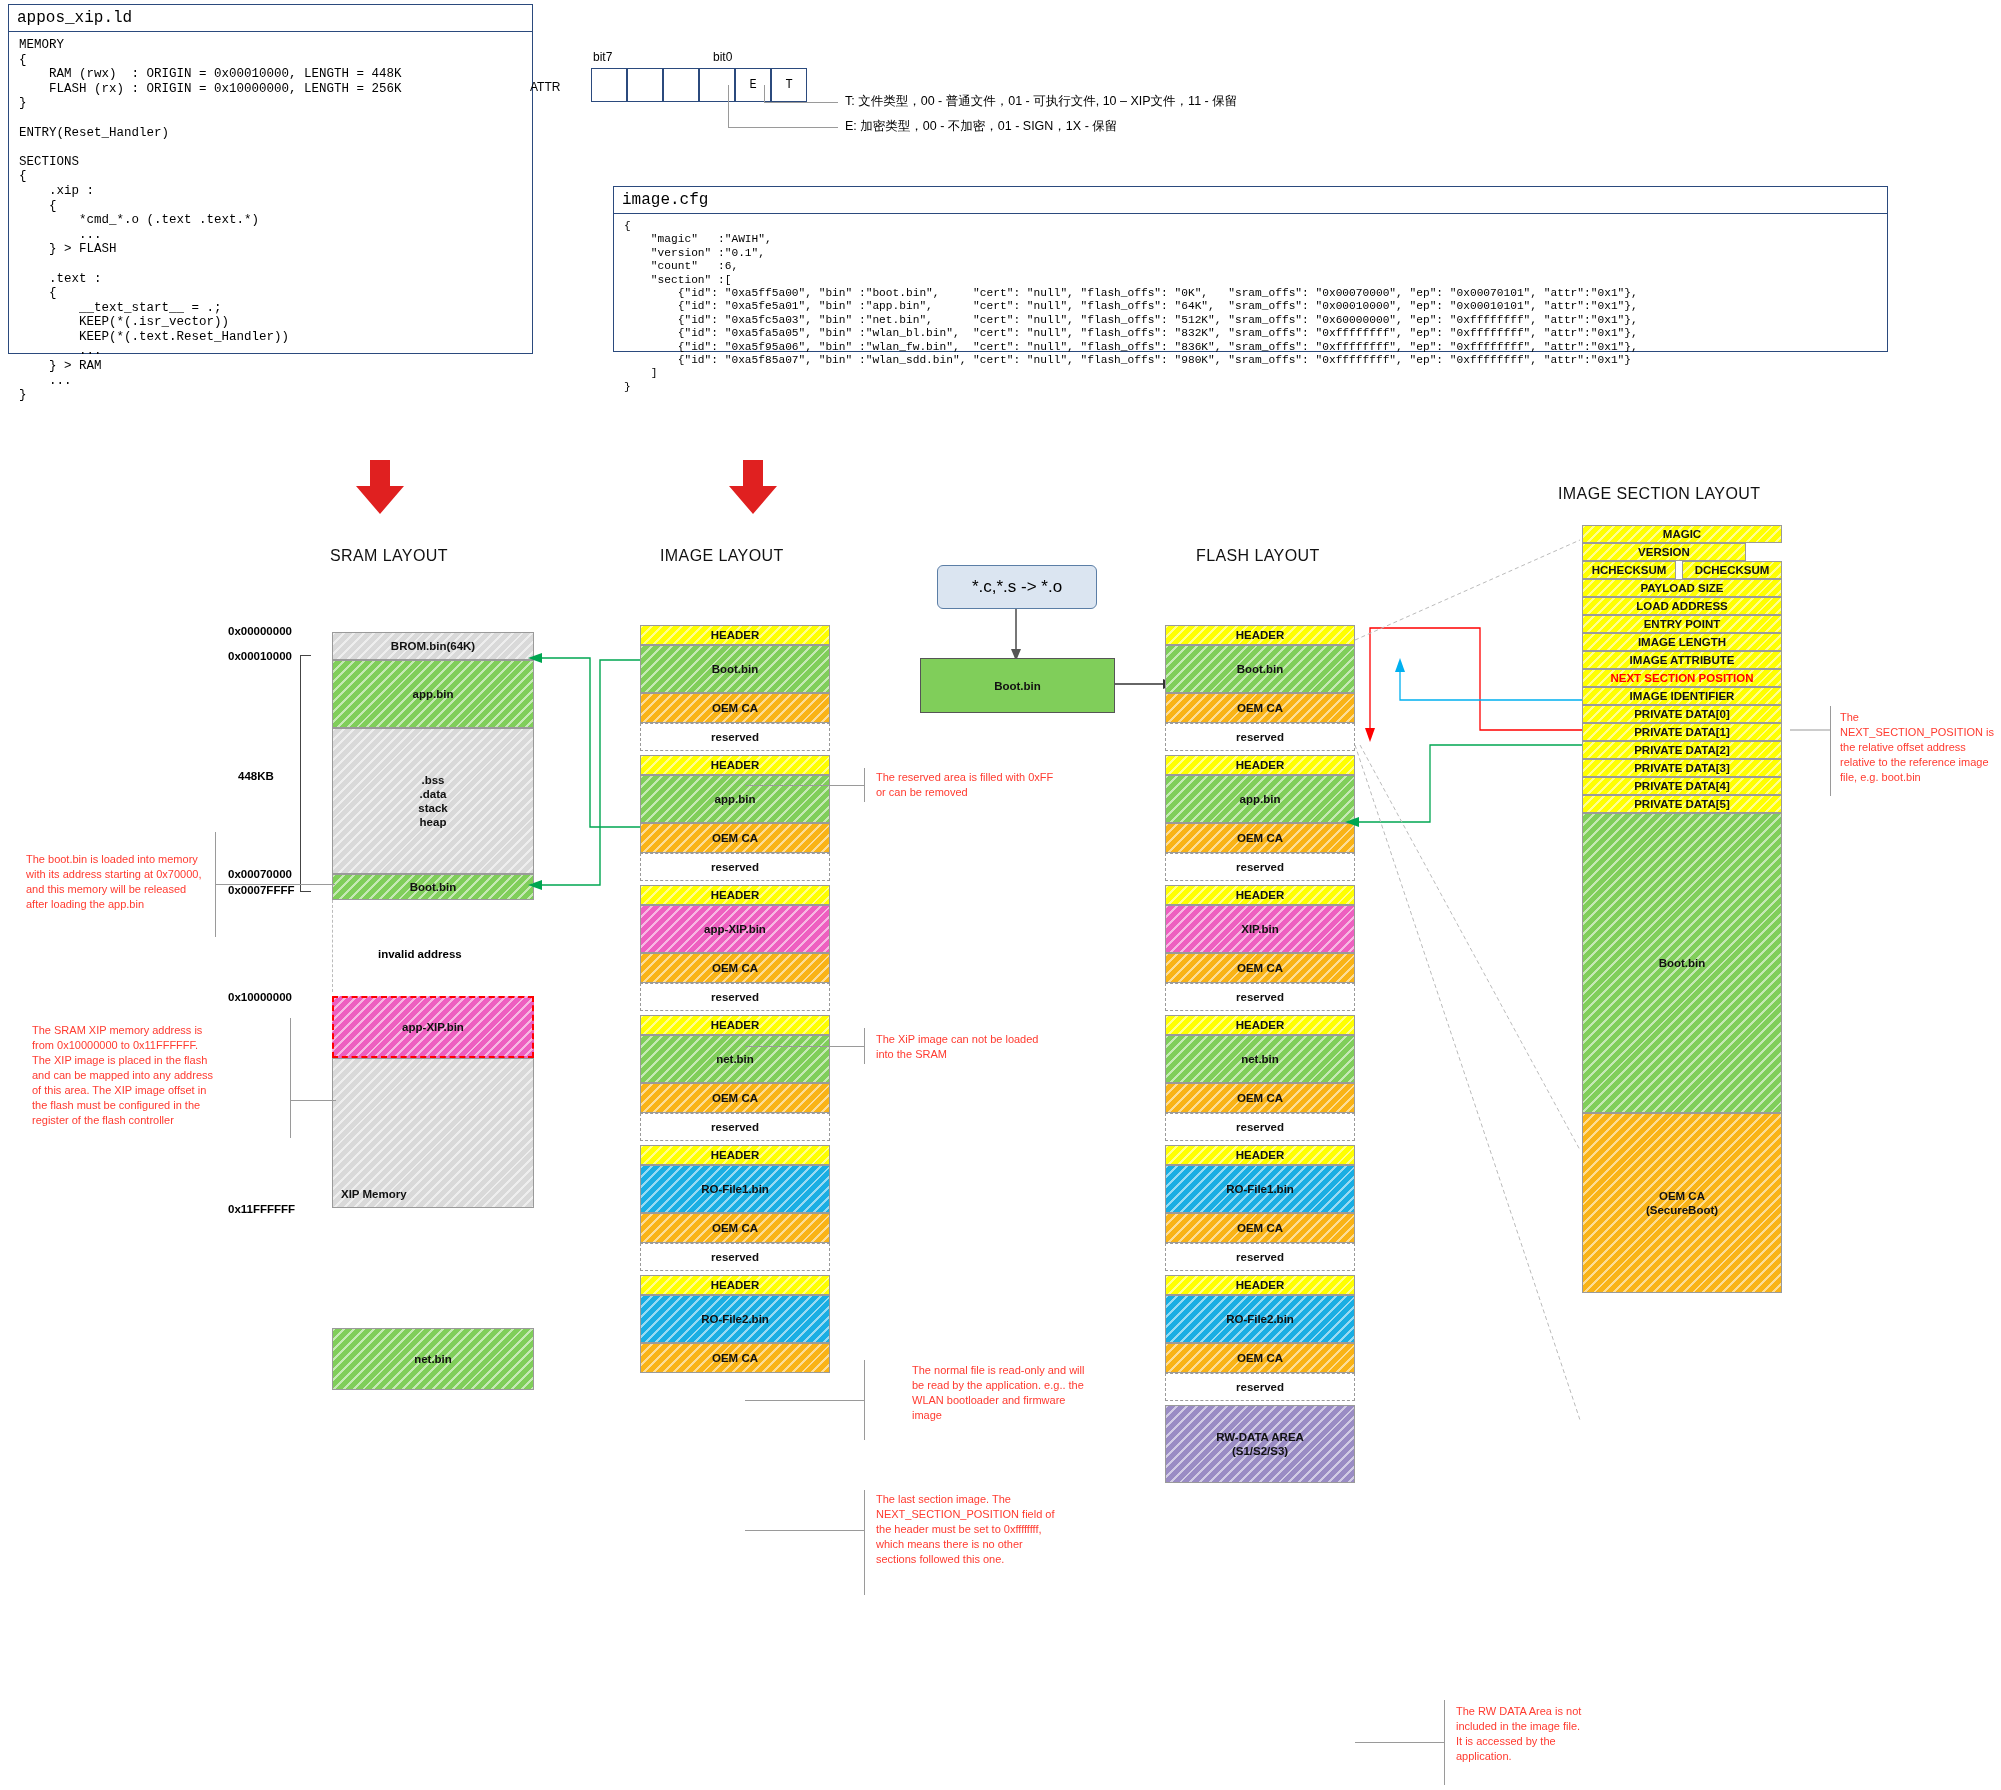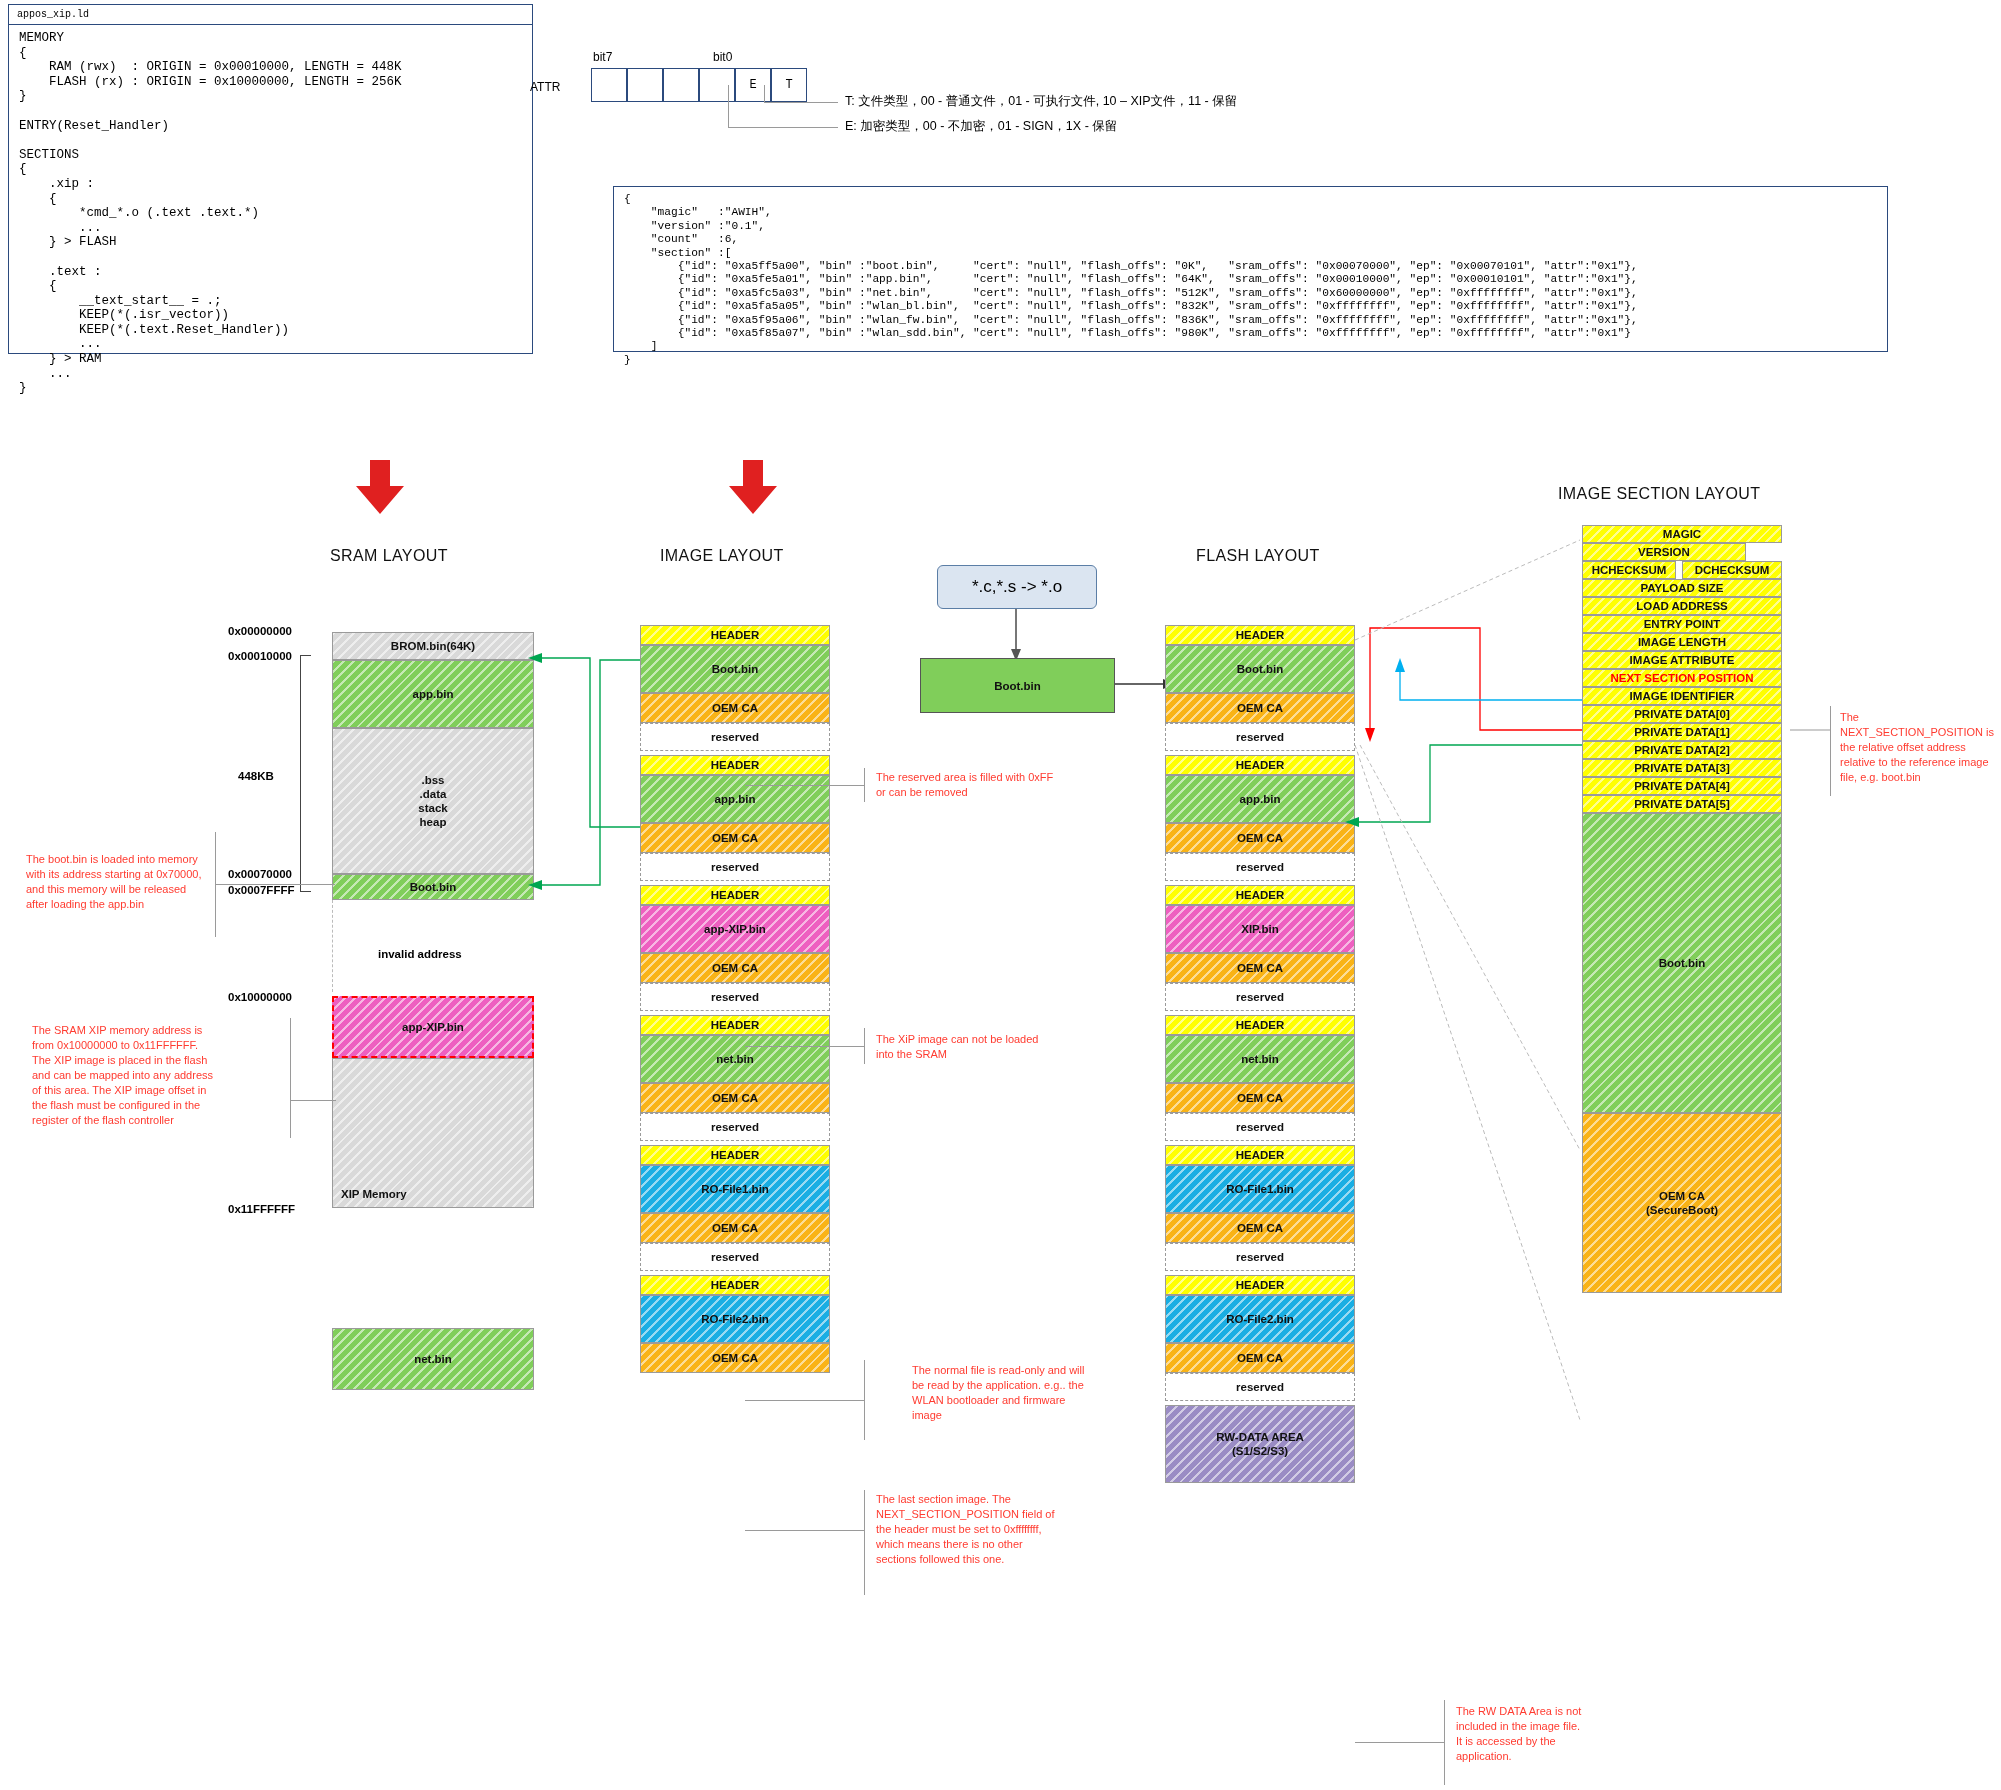--- a/index.html
+++ b/index.html
@@ -2,21 +2,21 @@
 <html><head>
 <meta charset="utf-8">
 <style>
   html,body{margin:0;padding:0;background:#ffffff;}
   body{width:2001px;height:1790px;position:relative;
        font-family:"Liberation Sans",sans-serif;color:#000;}
   .abs{position:absolute;}
 
   
   .codebox{border:1px solid #2b4a7d;background:#fff;box-sizing:border-box;}
-  .codebox .cbtitle{font-family:"Liberation Mono",monospace;font-size:10px;
+  .codebox .cbtitle{font-family:"Liberation Mono",monospace;font-size:16px;
       padding:4px 8px;border-bottom:1px solid #2b4a7d;}
   .codebox pre{margin:0;padding:6px 10px;font-family:"Liberation Mono",monospace;
       font-size:12.5px;line-height:14.6px;white-space:pre;overflow:hidden;}
 
   
   .redarrow{width:56px;height:56px;}
 
   
   .colhead{font-size:16px;letter-spacing:.4px;color:#111;white-space:nowrap;}
 
@@ -111,20 +111,21 @@
 <div class="vline" style="left:764px;top:102px;height:-0px;"></div>
 <div class="vline" style="left:764px;top:102px;height:0px;"></div>
 <div class="vline" style="left:764px;top:85px;height:18px;"></div>
 <div class="hline" style="left:764px;top:102px;width:74px;"></div>
 <div class="abs" style="left:845px;top:93px;font-size:12.5px;white-space:nowrap;">T: 文件类型，00 - 普通文件，01 - 可执行文件, 10 – XIP文件，11 - 保留</div>
 <div class="vline" style="left:728px;top:85px;height:42px;"></div>
 <div class="hline" style="left:728px;top:127px;width:110px;"></div>
 <div class="abs" style="left:845px;top:118px;font-size:12.5px;white-space:nowrap;">E: 加密类型，00 - 不加密，01 - SIGN，1X - 保留</div>
 
 <div class="codebox abs" style="left:613px;top:186px;width:1275px;height:166px;">
+  <div class="cbtitle">image.cfg</div>
   <pre style="font-size:11.2px;line-height:13.4px;">{
     "magic"   :"AWIH",
     "version" :"0.1",
     "count"   :6,
     "section" :[
         {"id": "0xa5ff5a00", "bin" :"boot.bin",     "cert": "null", "flash_offs": "0K",   "sram_offs": "0x00070000", "ep": "0x00070101", "attr":"0x1"},
         {"id": "0xa5fe5a01", "bin" :"app.bin",      "cert": "null", "flash_offs": "64K",  "sram_offs": "0x00010000", "ep": "0x00010101", "attr":"0x1"},
         {"id": "0xa5fc5a03", "bin" :"net.bin",      "cert": "null", "flash_offs": "512K", "sram_offs": "0x60000000", "ep": "0xffffffff", "attr":"0x1"},
         {"id": "0xa5fa5a05", "bin" :"wlan_bl.bin",  "cert": "null", "flash_offs": "832K", "sram_offs": "0xffffffff", "ep": "0xffffffff", "attr":"0x1"},
         {"id": "0xa5f95a06", "bin" :"wlan_fw.bin",  "cert": "null", "flash_offs": "836K", "sram_offs": "0xffffffff", "ep": "0xffffffff", "attr":"0x1"},

